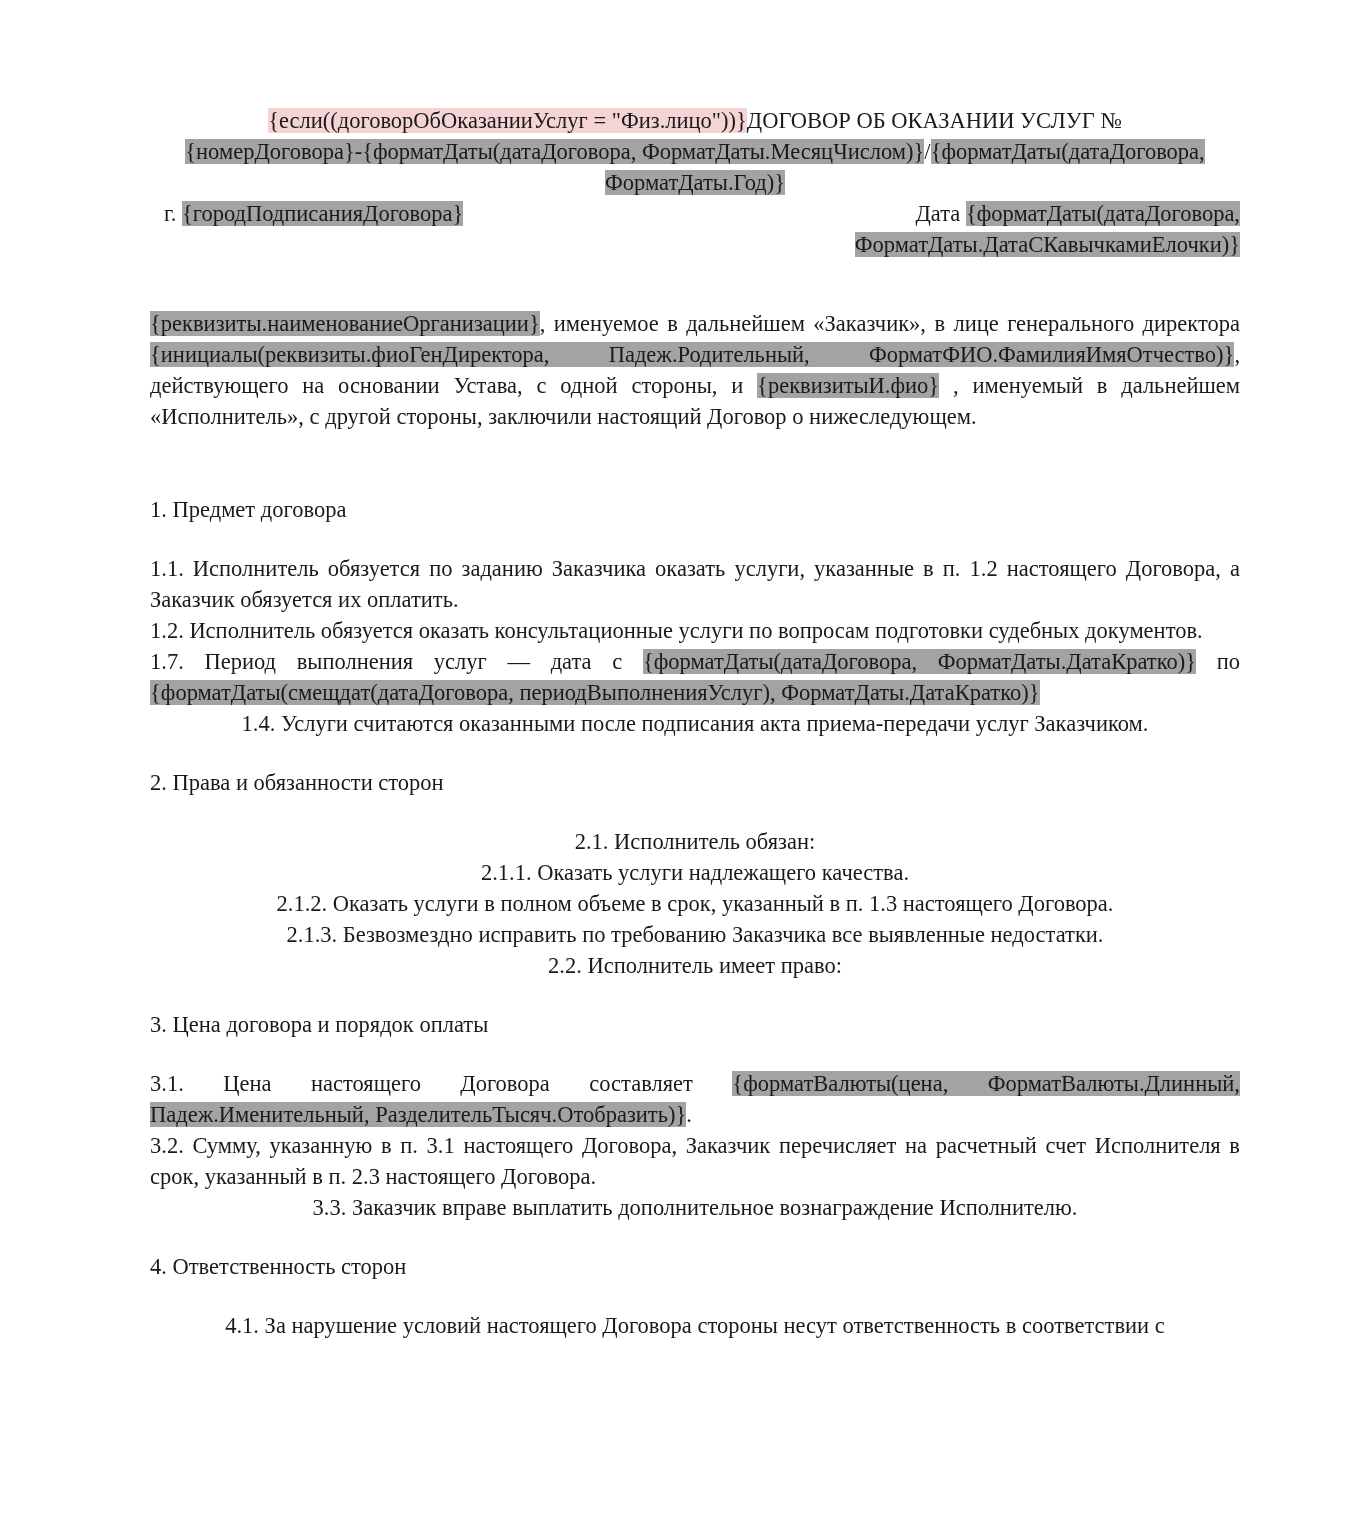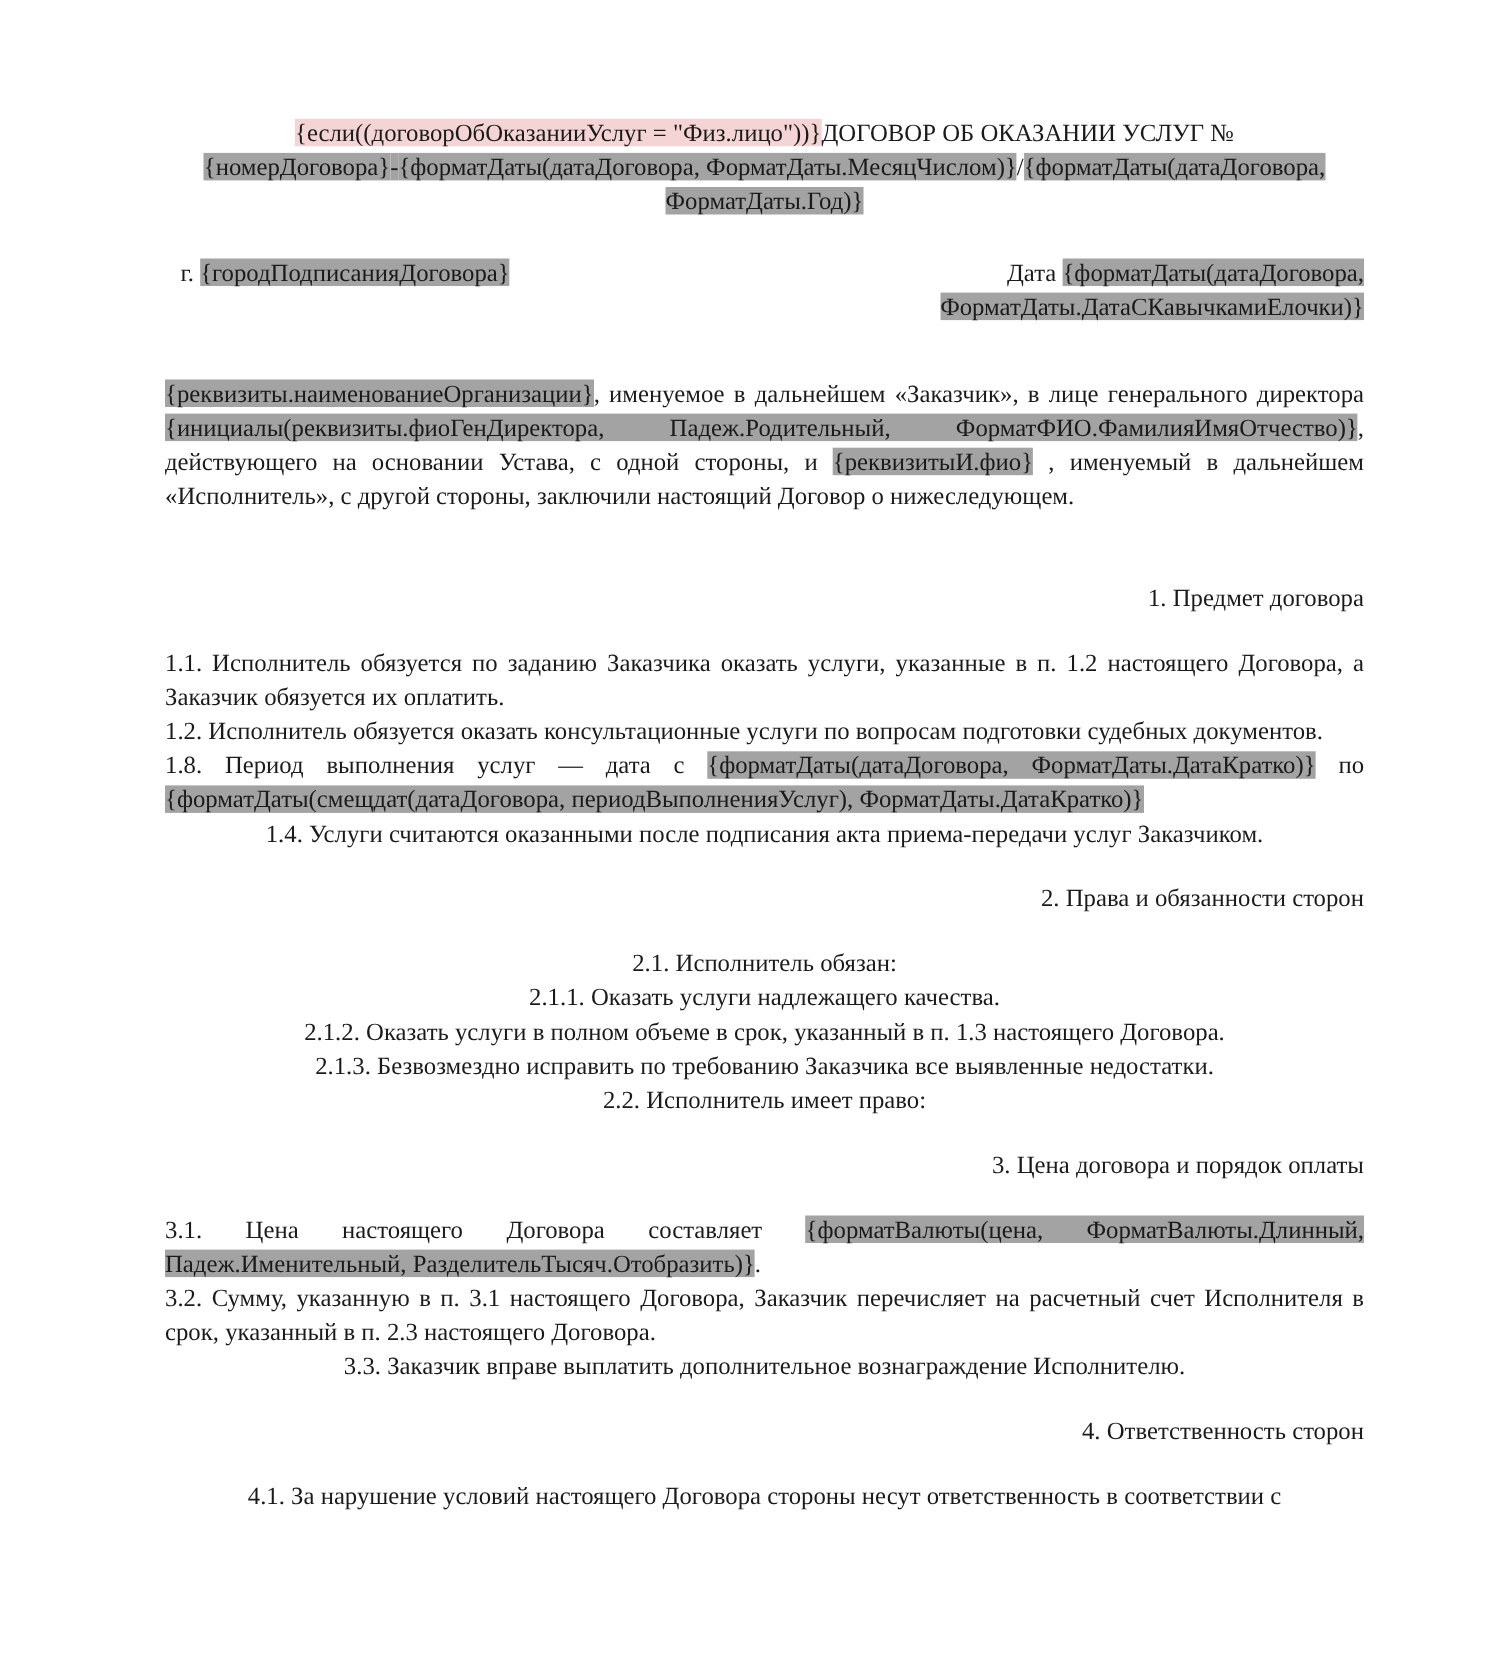--- a/index.html
+++ b/index.html
@@ -29,21 +29,20 @@
     margin: 0;
     font-size: 22.5px;
     line-height: 31px;
     text-align: justify;
     text-justify: inter-word;
   }
   .title-block {
     text-align: center;
     font-size: 22.5px;
     line-height: 31px;
-    margin-bottom: 34px;
   }
   .hl-pink {
     background-color: #f4d4d4;
   }
   .hl-green {
     background-color: #a3a3a3;
   }
   .cityline {
     display: flex;
     justify-content: space-between;
@@ -57,21 +56,21 @@
     padding-left: 14px;
   }
   .cityline .right {
     text-align: right;
     max-width: 470px;
   }
   .intro {
     margin-bottom: 34px;
   }
   .sec-head {
-    text-align: right;
+    text-align: left;
     font-size: 22.5px;
     line-height: 31px;
     margin: 0;
   }
   .gap-above-head { height: 28px; }
   .gap-below-head { height: 28px; }
   .left { text-align: left; }
   .clause { text-align: justify; }
   .clause-left { text-align: center; }
 </style>
@@ -97,21 +96,21 @@
       </div>
     </div>
 
     <p class="intro"><span class="hl-green">{реквизиты.наименованиеОрганизации}</span><span>, именуемое в дальнейшем «Заказчик», в лице генерального директора </span><span class="hl-green">{инициалы(реквизиты.фиоГенДиректора, Падеж.Родительный, ФорматФИО.ФамилияИмяОтчество)}</span><span>, действующего на основании Устава, с одной стороны, и </span><span class="hl-green">{реквизитыИ.фио}</span><span> , именуемый в дальнейшем «Исполнитель», с другой стороны, заключили настоящий Договор о нижеследующем.</span></p>
 
     <div class="gap-above-head"></div>
     <p class="sec-head">1. Предмет договора</p>
     <div class="gap-below-head"></div>
     <p class="clause">1.1. Исполнитель обязуется по заданию Заказчика оказать услуги, указанные в п. 1.2 настоящего Договора, а Заказчик обязуется их оплатить.</p>
     <p class="clause">1.2. Исполнитель обязуется оказать консультационные услуги по вопросам подготовки судебных документов.</p>
-    <p class="clause"><span>1.8. Период выполнения услуг — дата с </span><span class="hl-green">{форматДаты(датаДоговора, ФорматДаты.ДатаКратко)}</span> <span>по </span><span class="hl-green">{форматДаты(смещдат(датаДоговора, периодВыполненияУслуг), ФорматДаты.ДатаКратко)}</span></p>
+    <p class="clause"><span>1.7. Период выполнения услуг — дата с </span><span class="hl-green">{форматДаты(датаДоговора, ФорматДаты.ДатаКратко)}</span> <span>по </span><span class="hl-green">{форматДаты(смещдат(датаДоговора, периодВыполненияУслуг), ФорматДаты.ДатаКратко)}</span></p>
     <p class="clause-left">1.4. Услуги считаются оказанными после подписания акта приема-передачи услуг Заказчиком.</p>
 
     <div class="gap-above-head"></div>
     <p class="sec-head">2. Права и обязанности сторон</p>
     <div class="gap-below-head"></div>
     <p class="clause-left">2.1. Исполнитель обязан:</p>
     <p class="clause-left">2.1.1. Оказать услуги надлежащего качества.</p>
     <p class="clause-left">2.1.2. Оказать услуги в полном объеме в срок, указанный в п. 1.3 настоящего Договора.</p>
     <p class="clause-left">2.1.3. Безвозмездно исправить по требованию Заказчика все выявленные недостатки.</p>
     <p class="clause-left">2.2. Исполнитель имеет право:</p>

